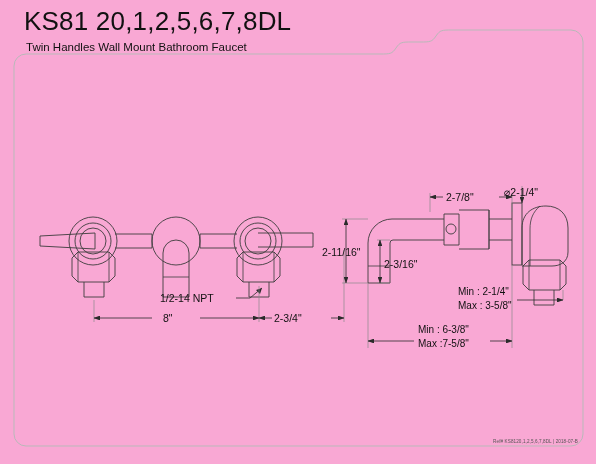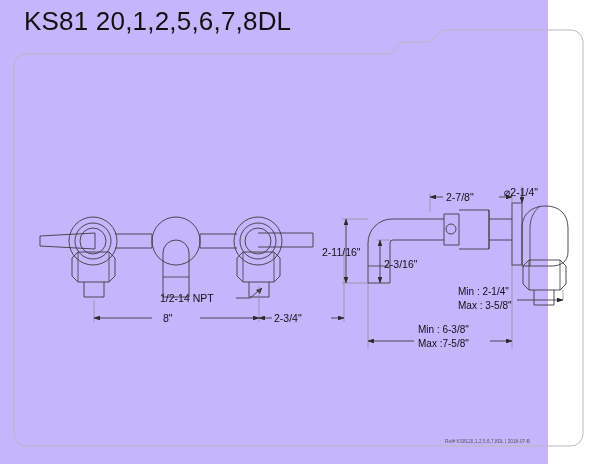--- a/index.html
+++ b/index.html
@@ -1,18 +1,18 @@
 <!DOCTYPE html>
 <html><head>
 <meta charset="utf-8">
 <style>
   html,body{margin:0;padding:0;background:#ffffff;}
   body{width:600px;height:464px;overflow:hidden;
        font-family:"Liberation Sans","DejaVu Sans",sans-serif;color:#1a1a1a;}
-  #sheet{position:relative;width:548px;height:464px;background:#c4b5fd;}
+  #sheet{position:relative;width:596px;height:464px;background:#f9a8d4;}
   #title{position:absolute;left:24px;top:6px;font-size:26px;letter-spacing:0.2px;
          color:#111;white-space:nowrap;font-weight:400;}
   #subtitle{position:absolute;left:26px;top:41px;font-size:11.5px;color:#111;
             white-space:nowrap;}
   #footer{position:absolute;right:18px;bottom:20px;font-size:4.6px;color:#555;
           white-space:nowrap;letter-spacing:0.1px;}
   svg{position:absolute;left:0;top:0;}
   .ln{stroke:#3c3c3c;stroke-width:0.9;fill:none;}
   .ln2{stroke:#3c3c3c;stroke-width:0.8;fill:none;}
   .dim{stroke:#2b2b2b;stroke-width:0.8;fill:none;}
@@ -21,20 +21,21 @@
   .dimtxt{font-family:"Liberation Sans","DejaVu Sans",sans-serif;font-size:10.5px;fill:#111;}
   .dimtxt2{font-family:"Liberation Sans","DejaVu Sans",sans-serif;font-size:10px;fill:#111;}
   .arrowfill{fill:#2b2b2b;}
 </style>
 </head>
 <body>
 
 <div id="sheet">
 
   <div id="title">KS81 20,1,2,5,6,7,8DL</div>
+  <div id="subtitle">Twin Handles Wall Mount Bathroom Faucet</div>
   <div id="footer">Ref# KS8120,1,2,5,6,7,8DL | 2018-07-B</div>
 
   <svg width="600" height="464" viewBox="0 0 600 464">
 
     <defs>
       <marker id="ar" markerWidth="8" markerHeight="6" refX="7.5" refY="3" orient="auto">
         <path d="M0,0 L8,3 L0,6 z" class="arrowfill"></path>
       </marker>
       <marker id="arR" markerWidth="8" markerHeight="6" refX="0.5" refY="3" orient="auto">
         <path d="M8,0 L0,3 L8,6 z" class="arrowfill"></path>

